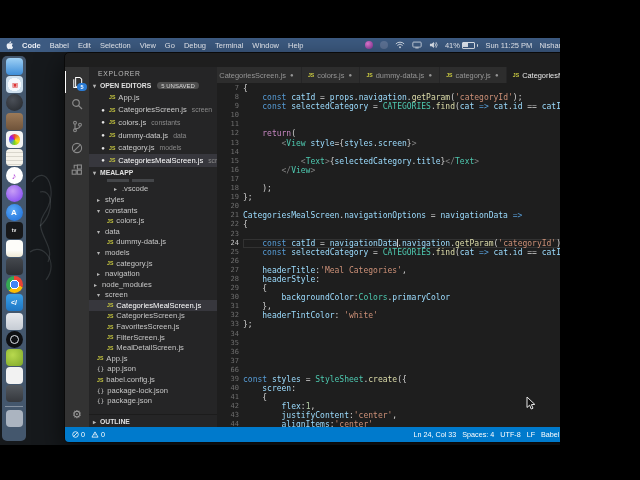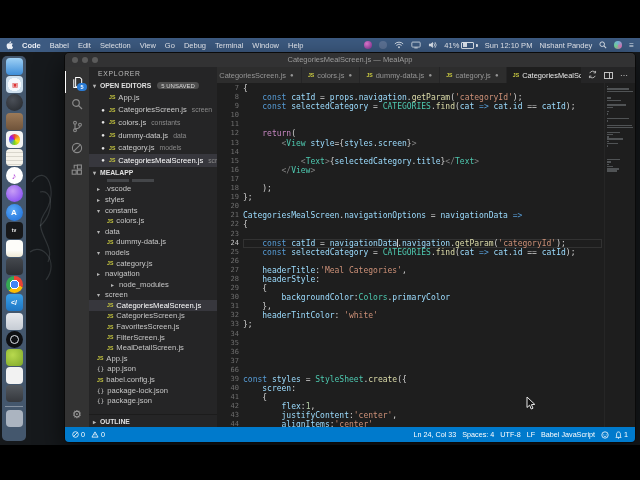--- a/index.html
+++ b/index.html
@@ -1,16 +1,16 @@
 <!DOCTYPE html>
 <html><head>
 <meta charset="utf-8">
 <style>
   html,body{margin:0;padding:0;background:#000;}
-  .screen{position:relative;width:640px;height:480px;background:#000;overflow:hidden;
+  .screen{position:relative;width:560px;height:480px;background:#000;overflow:hidden;
           font-family:"Liberation Sans",sans-serif;-webkit-font-smoothing:antialiased;}
   
   .menubar{position:absolute;left:0;top:38px;width:640px;height:14px;background:#3d5b82;
            display:flex;align-items:center;justify-content:space-between;color:#e9edf4;font-size:7.5px;padding:0 6px;box-sizing:border-box;}
   .menu-left,.menu-right{display:flex;align-items:center;gap:9px;height:100%;}
   .menu-right{gap:7px;}
   .menu-item{white-space:nowrap;cursor:default;}
   .menu-item.bold{font-weight:bold;}
   .mb-ico{display:inline-flex;align-items:center;}
   .dotapp{width:8px;height:8px;border-radius:50%;background:radial-gradient(circle at 35% 35%,#e37bd3,#7b2d8e);}
@@ -175,21 +175,21 @@
             <path d="M6.5 2.5a3 3 0 0 1 0 4M7.8 1.3a4.8 4.8 0 0 1 0 6.4" stroke="#dfe6ef" fill="none" stroke-width=".9"></path>
           </svg>
       </span>
       <span class="battery">
         <span class="sb-item">41%</span>
         <span class="batt-body">
             <span class="batt-fill"></span>
           </span>
           <span class="batt-nub"></span>
       </span>
-      <span class="sb-item">Sun 12:10 PM</span>
+      <span class="sb-item">Sun 11:25 PM</span>
       <span class="sb-item">Nishant Pandey</span>
       <span class="mb-ico">
         <svg width="8" height="8" viewBox="0 0 9 9">
             <circle cx="3.6" cy="3.6" r="2.6" fill="none" stroke="#dfe6ef" stroke-width="1.1"></circle>
             <path d="M5.6 5.6 8 8" stroke="#dfe6ef" stroke-width="1.2"></path>
           </svg>
       </span>
       <span class="mb-ico siri"></span>
       <span class="mb-ico" style="color:#dfe6ef;font-size:8px;">≡</span>
     </div>
@@ -236,28 +236,20 @@
           <span class="glyph"></span>
         </div>
         <div class="dock-icon ic-android"></div>
         <div class="dock-icon ic-document"></div>
         <div class="dock-icon ic-downloads"></div>
         <div class="dock-sep"></div>
         <div class="dock-icon ic-trash"></div>
       </div>
 
     <div class="vscode">
-      <div class="titlebar">
-        <div class="lights">
-          <span class="light"></span>
-          <span class="light"></span>
-          <span class="light"></span>
-        </div>
-        <div class="win-title">CategoriesMealScreen.js — MealApp</div>
-      </div>
 
       <div class="win-body">
 
         <div class="activitybar">
           <div class="act-item active">
             <svg width="13" height="13" viewBox="0 0 14 14">
                 <g fill="none" stroke="currentColor" stroke-width="1.1">
                   <path d="M5 1.5h4.5l2 2v8H5z"></path>
                   <path d="M3 3.5v9h6.5"></path>
                 </g>
@@ -347,21 +339,21 @@
 
           <div class="sec-head">
             <span class="chev">▾</span>
             <span>MEALAPP</span>
           </div>
           <div class="clipped-row">
               <i></i>
               <i></i>
             </div>
           <div id="file-tree">
-              <div class="tree-row" style="padding-left: 6px;">
+              <div class="tree-row" style="padding-left: 23px;">
                 <span class="chev">▸</span>
                 <span>.vscode</span>
               </div>
               <div class="tree-row" style="padding-left: 6px;">
                 <span class="chev">▸</span>
                 <span>styles</span>
               </div>
               <div class="tree-row" style="padding-left: 6px;">
                 <span class="chev">▾</span>
                 <span>constants</span>
@@ -383,21 +375,21 @@
                 <span>models</span>
               </div>
               <div class="tree-row" style="padding-left: 18px;">
                 <span class="jsb">JS</span>
                 <span>category.js</span>
               </div>
               <div class="tree-row" style="padding-left: 6px;">
                 <span class="chev">▸</span>
                 <span>navigation</span>
               </div>
-              <div class="tree-row" style="padding-left: 20px;">
+              <div class="tree-row" style="padding-left: 3px;">
                 <span class="chev">▸</span>
                 <span>node_modules</span>
               </div>
               <div class="tree-row" style="padding-left: 6px;">
                 <span class="chev">▾</span>
                 <span>screen</span>
               </div>
               <div class="tree-row selected" style="padding-left: 18px;">
                 <span class="jsb">JS</span>
                 <span>CategoriesMealScreen.js</span>

